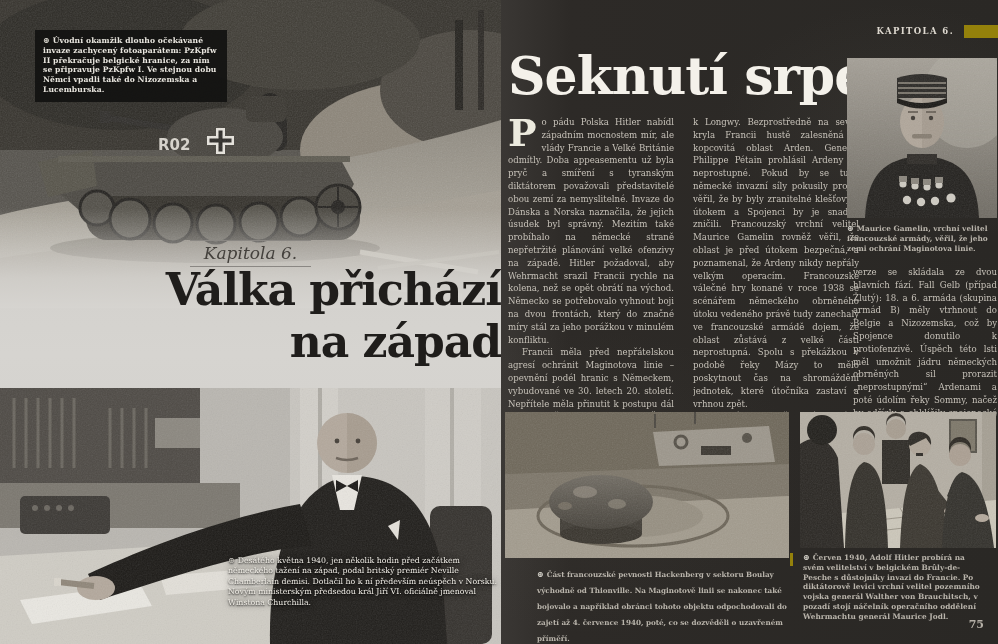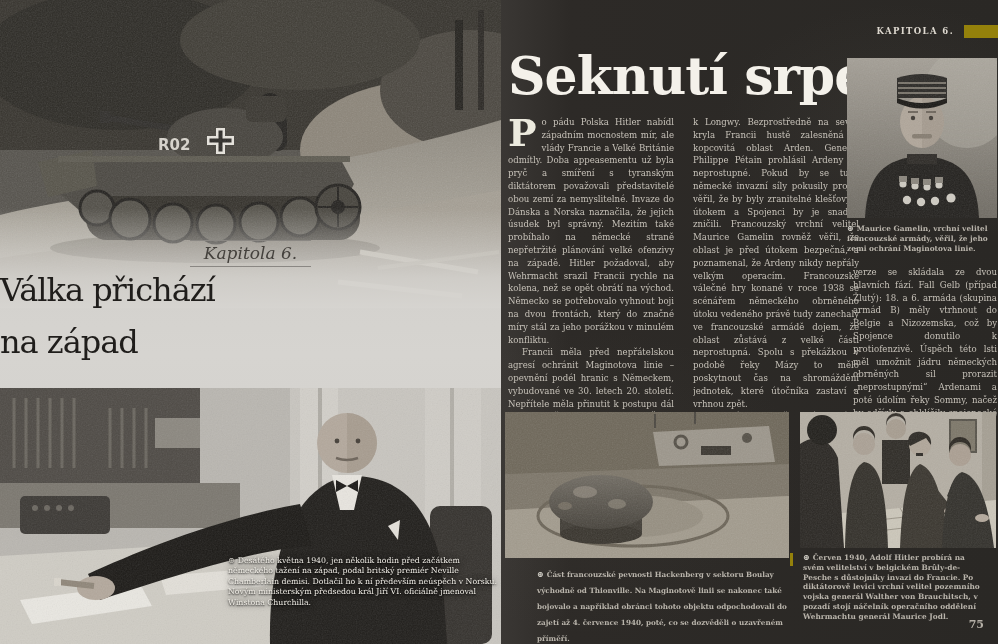--- a/index.html
+++ b/index.html
@@ -17,22 +17,22 @@
   .photo-tank svg{display:block;width:100%;height:100%;}
   .tank-fade{position:absolute;left:0;top:208px;width:501px;height:100px;
     background:linear-gradient(180deg,rgba(214,212,208,0) 0%,rgba(214,212,208,.85) 70%,var(--page-light) 100%);}
   .caption-box{position:absolute;left:35px;top:30px;width:176px;
     background:rgba(18,18,17,.93);color:#e9e6df;padding:6px 8px 7px 8px;
     font-size:7.6px;line-height:9.8px;font-weight:bold;letter-spacing:.1px;}
   .cap-icon{display:inline-block;margin-right:3px;font-size:8px;color:#cfccc4;}
   .kicker-wrap{position:absolute;left:0;top:240px;width:501px;text-align:center;}
   .kicker{display:inline-block;font-style:italic;font-size:17px;color:#44413d;
     border-top:1px solid #8a8783;border-bottom:1px solid #8a8783;padding:2px 14px 3px 14px;}
-  .big-title{position:absolute;left:0;top:264px;width:501px;text-align:left;
-    font-weight:normal;font-size:32px;line-height:52px;letter-spacing:-1px;color:#1f1d1b;}
+  .big-title{position:absolute;left:0;top:264px;width:501px;text-align:right;
+    font-weight:bold;font-size:44px;line-height:52px;letter-spacing:-1px;color:#1f1d1b;}
   .photo-churchill{position:absolute;left:0;top:388px;width:501px;height:256px;}
   .photo-churchill svg{display:block;width:100%;height:100%;}
   .caption-churchill{position:absolute;left:228px;top:556px;width:272px;
     color:#f0ede6;font-size:7.8px;line-height:10.4px;font-weight:normal;
     text-shadow:0 1px 2px rgba(0,0,0,.9), 0 0 6px rgba(0,0,0,.6);}
   
   .page-right{position:absolute;left:501px;top:0;width:497px;height:644px;
     color:#c6c1b8;
     background:
       radial-gradient(260px 180px at 80% 20%,rgba(120,115,105,.10),rgba(0,0,0,0) 70%),
@@ -124,20 +124,23 @@
         <line x1="338" y1="187" x2="338" y2="227" stroke="#23211e" stroke-width="2"></line>
         <line x1="318" y1="207" x2="358" y2="207" stroke="#23211e" stroke-width="2"></line>
         <line x1="360" y1="252" x2="478" y2="272" stroke="#c6c1b5" stroke-width="5"></line>
         <line x1="378" y1="268" x2="499" y2="252" stroke="#b4afa3" stroke-width="4"></line>
         <line x1="338" y1="282" x2="462" y2="296" stroke="#cdc8bc" stroke-width="5"></line>
         <rect width="501" height="308" filter="url(#grain)" opacity="0.18"></rect>
       </svg>
     </div>
     <div class="tank-fade"></div>
 
+    <div class="caption-box">
+      <span class="cap-icon">⊛</span><span>Úvodní okamžik dlouho očekávané invaze zachycený fotoaparátem: PzKpfw II překračuje belgické hranice, za ním se připravuje PzKpfw I. Ve stejnou dobu Němci vpadli také do Nizozemska a Lucemburska.</span>
+    </div>
 
     <div class="kicker-wrap">
       <span class="kicker">Kapitola 6.</span>
     </div>
 
     <div class="big-title">
       <div>Válka přichází</div>
       <div>na západ</div>
     </div>
 

